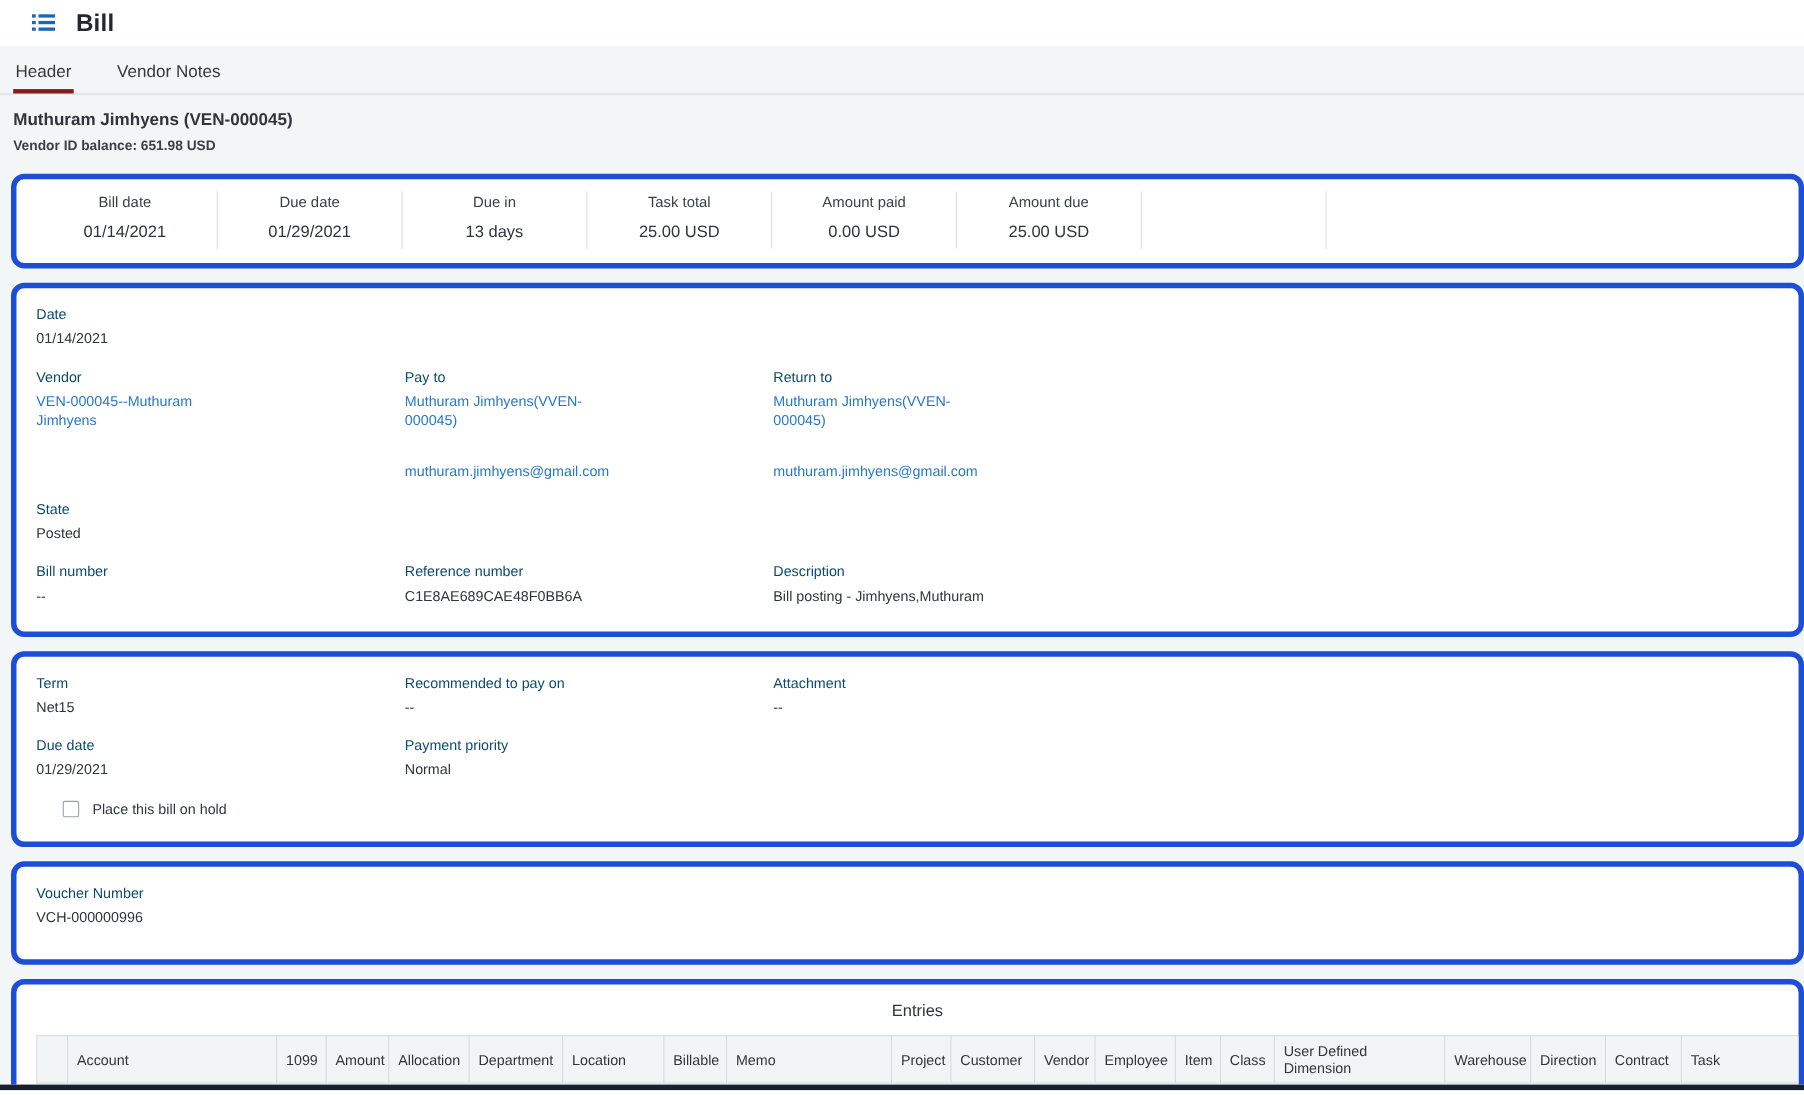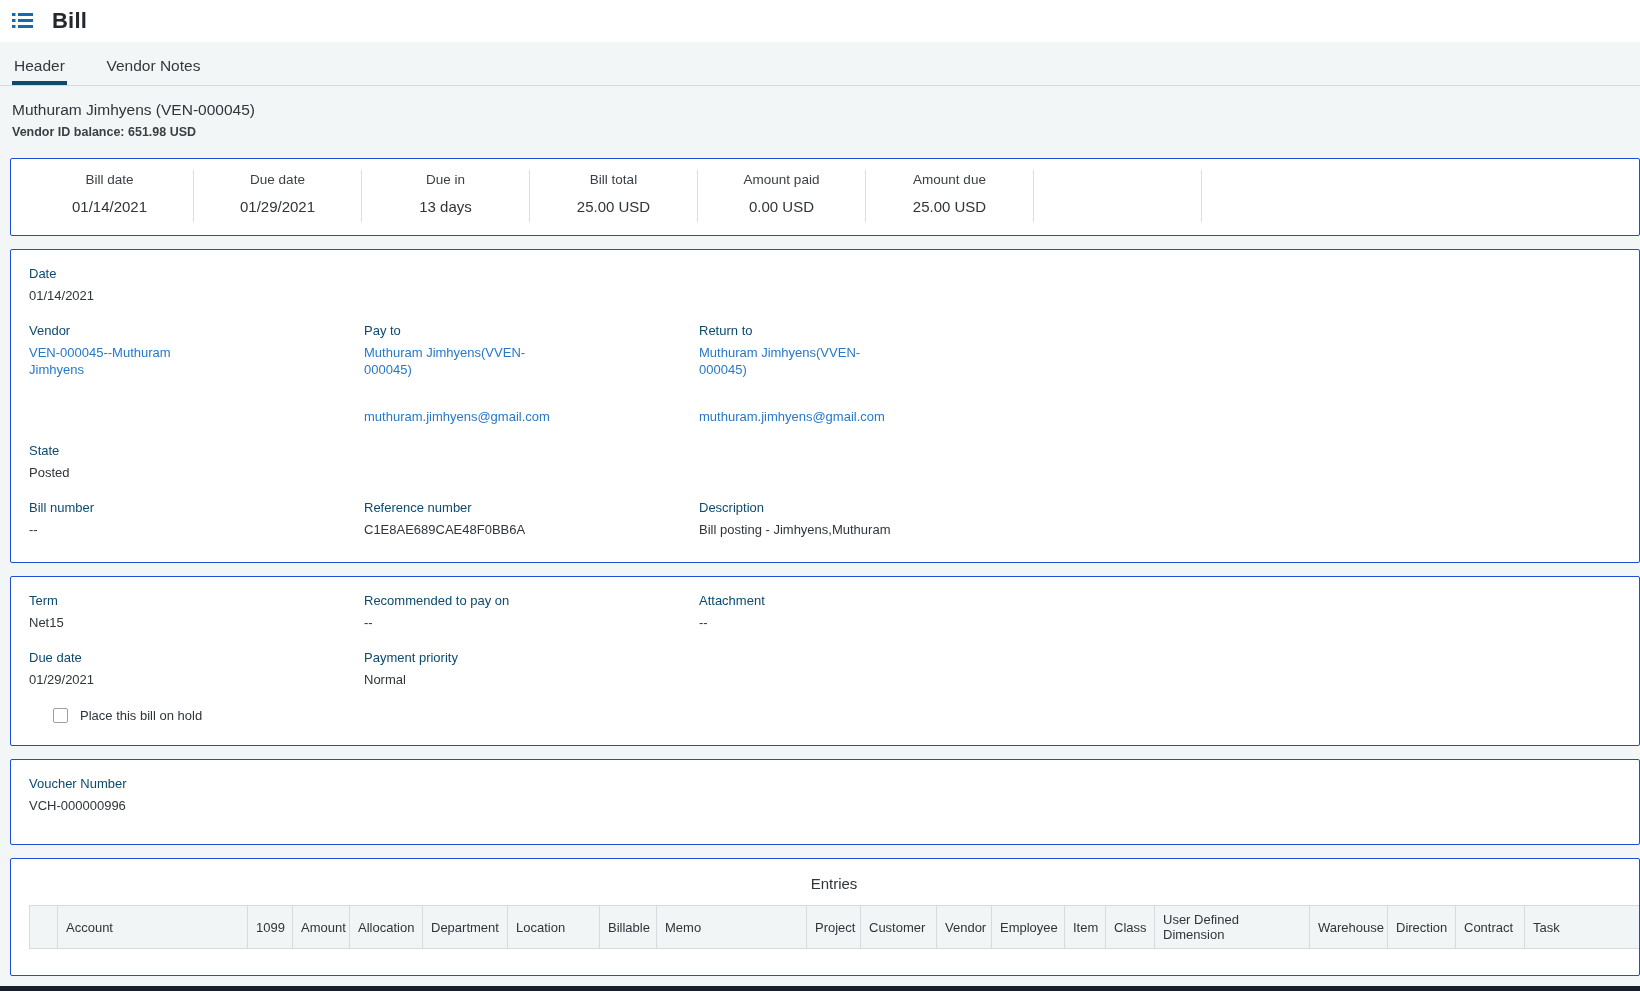--- a/index.html
+++ b/index.html
@@ -1,39 +1,39 @@
 <!DOCTYPE html>
 <html><head>
 <meta charset="utf-8">
 <style>
   * { box-sizing: border-box; margin: 0; padding: 0; }
   html,body { width:1640px; height:995px; overflow:hidden; background:#fff;
     font-family:"Liberation Sans", sans-serif; color:#33383d; font-size:13px; }
   .viewport { position:relative; width:1640px; height:995px; background:#fff; }
 
   
-  .topbar { height:42px; background:#fff; display:flex; align-items:center; padding-left:12px; }
+  .topbar { height:42px; background:#fff; display:flex; align-items:center; padding-left:29px; }
   .list-icon { width:22px; height:18px; display:inline-block; cursor:pointer; }
   .topbar h1 { font-size:22px; font-weight:700; color:#24282c; margin-left:18px; letter-spacing:0.2px; }
 
   
   .content { height:944px; background:#f3f6f7; overflow:hidden; }
 
   
   .tabbar { padding:15px 0 0 12px; border-bottom:1px solid #d3dade; }
   .tab { display:inline-block; font-size:15.5px; color:#33383d; padding:0 2px 10px 2px; margin-right:34px; cursor:pointer; }
-  .tab.active { border-bottom:4px solid #0c4a6e; padding-bottom:6px; }
+  .tab.active { border-bottom:4px solid #7f1d1d; padding-bottom:6px; }
 
   
   .vendor-head { padding:15px 0 0 12px; }
-  .vendor-name { font-size:15.5px; font-weight:400; color:#2f353a; }
+  .vendor-name { font-size:15.5px; font-weight:700; color:#2f353a; }
   .vendor-balance { font-size:12.5px; color:#3a4045; margin-top:6px;font-weight:bold; }
 
   
-  .panel { background:#fff; border:1px solid #1d4ed8; border-radius:2px; margin:0 0 13px 10px; width:1630px; }
+  .panel { background:#fff; border:5px solid #1d4ed8; border-radius:12px; margin:0 0 13px 10px; width:1630px; }
   .panel.first { margin-top:19px; }
 
   
   .summary { display:flex; padding:11px 0 13px 15px; }
   .sum-cell { flex:0 0 168px; text-align:center; border-right:1px solid #dadfe2; padding-top:2px; }
   .sum-cell.empty { min-height:52px; }
   .sum-cell.last { border-right:none; }
   .sum-label { font-size:13.5px; color:#3a4045; }
   .sum-value { font-size:15px; color:#2f353a; margin-top:11px; }
 
@@ -101,21 +101,21 @@
       </div>
       <div class="sum-cell">
         <div class="sum-label">Due date</div>
         <div class="sum-value">01/29/2021</div>
       </div>
       <div class="sum-cell">
         <div class="sum-label">Due in</div>
         <div class="sum-value">13 days</div>
       </div>
       <div class="sum-cell">
-        <div class="sum-label">Bill total</div>
+        <div class="sum-label">Task total</div>
         <div class="sum-value">25.00 USD</div>
       </div>
       <div class="sum-cell">
         <div class="sum-label">Amount paid</div>
         <div class="sum-value">0.00 USD</div>
       </div>
       <div class="sum-cell">
         <div class="sum-label">Amount due</div>
         <div class="sum-value">25.00 USD</div>
       </div>

